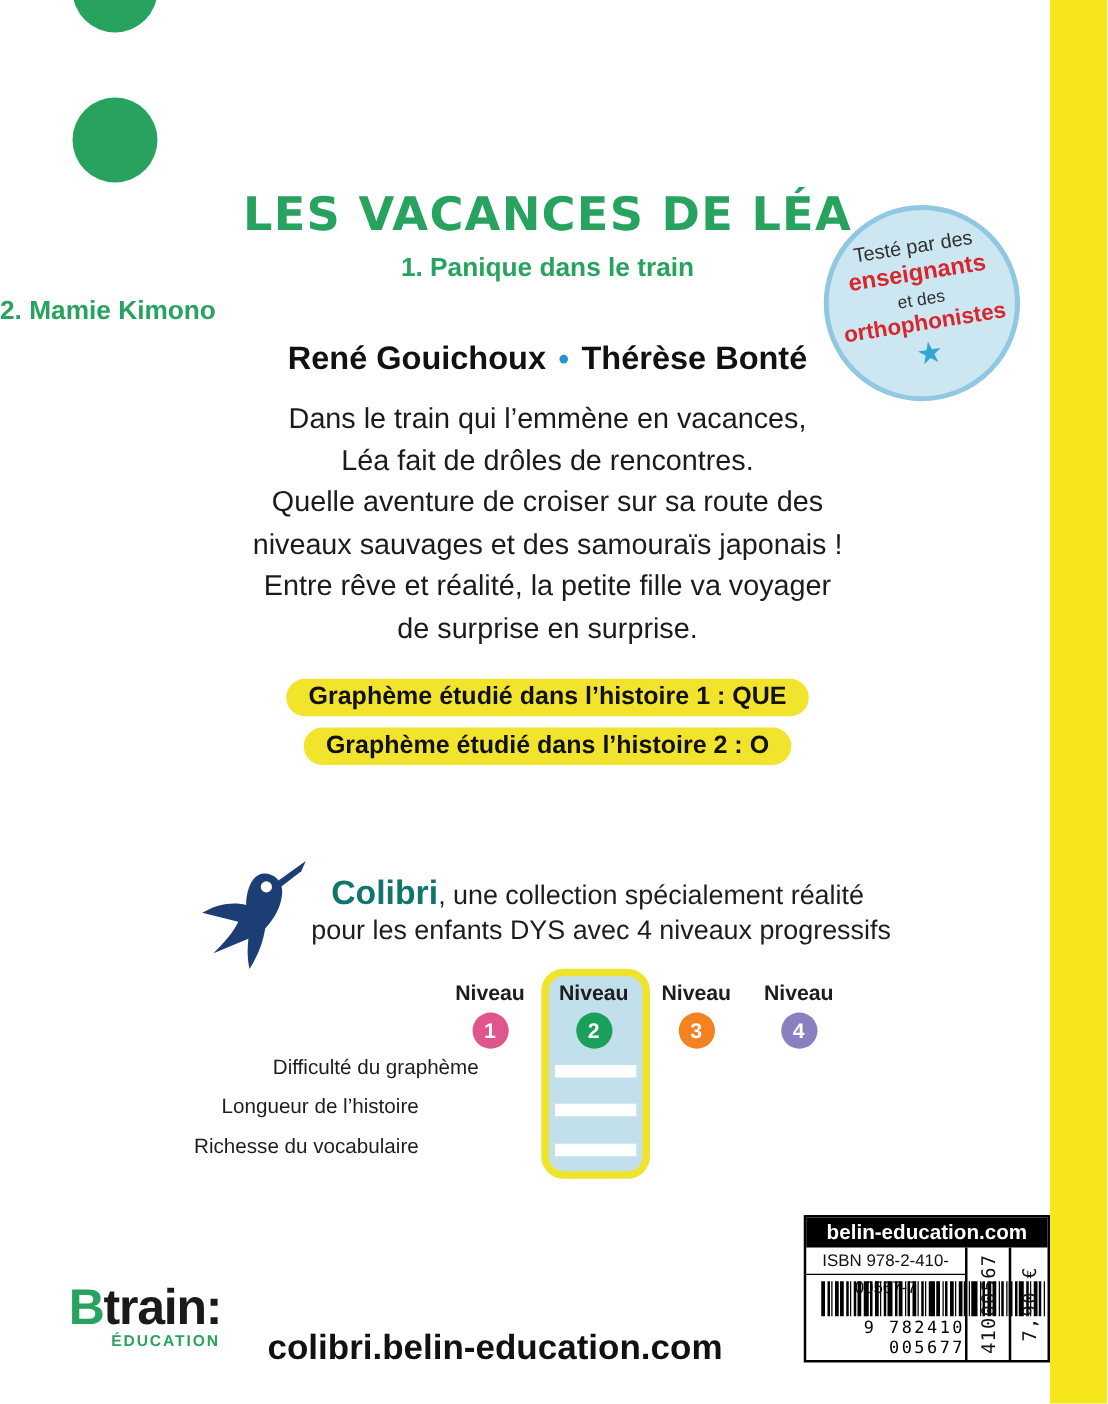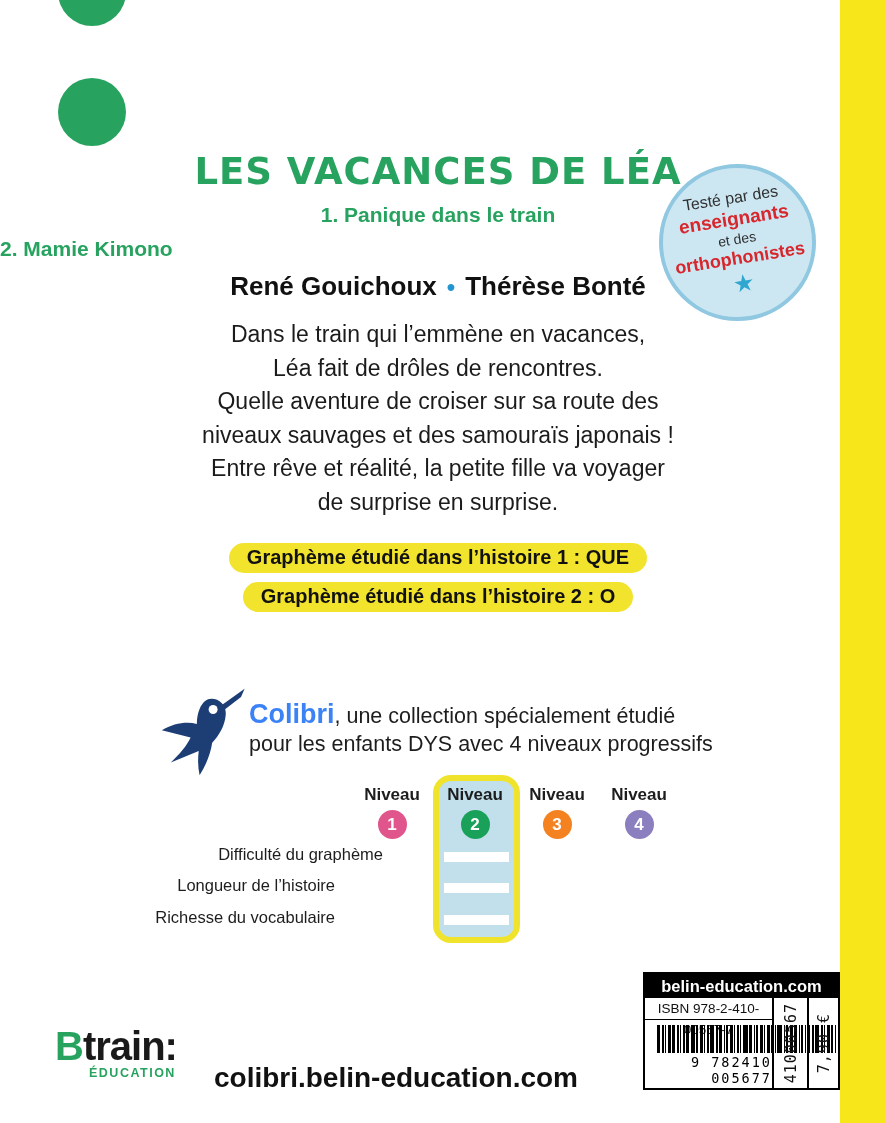--- a/index.html
+++ b/index.html
@@ -121,21 +121,21 @@
     <span class="pill" style="background: rgb(242, 227, 44);">Graphème étudié dans l’histoire 2 : O</span>
   </div>
 
   <svg class="abs bird" viewBox="0 0 100 100">
     <path d="M66 22 L94 2 L90 11 L68 28 Z" fill="#1c3e75"></path>
     <path d="M57 13 C67 13 74 21 73 31 C72 43 66 53 58 62 C56 75 51 87 44 98 C42 89 42 80 43 71 L12 84 C22 74 30 65 34 56 L2 48 C15 40 30 38 41 41 C41 27 47 13 57 13 Z" fill="#1c3e75"></path>
     <circle cx="59" cy="25" r="5" fill="#ffffff"></circle>
   </svg>
   <div class="abs col-text">
     <div>
-      <span class="col-brand" style="color: #3b82f6;">Colibri</span><span>, une collection spécialement étudié</span>
+      <span class="col-brand" style="color: #0f766e; margin-left: 16px;">Colibri</span><span>, une collection spécialement réalité</span>
     </div>
     <div>pour les enfants DYS avec 4 niveaux progressifs</div>
   </div>
 
   <div class="abs hl-rect" style="background: rgb(194, 224, 236); border-color: rgb(240, 227, 44);">
     <div class="stripe s1"></div>
     <div class="stripe s2"></div>
     <div class="stripe s3"></div>
   </div>
 

